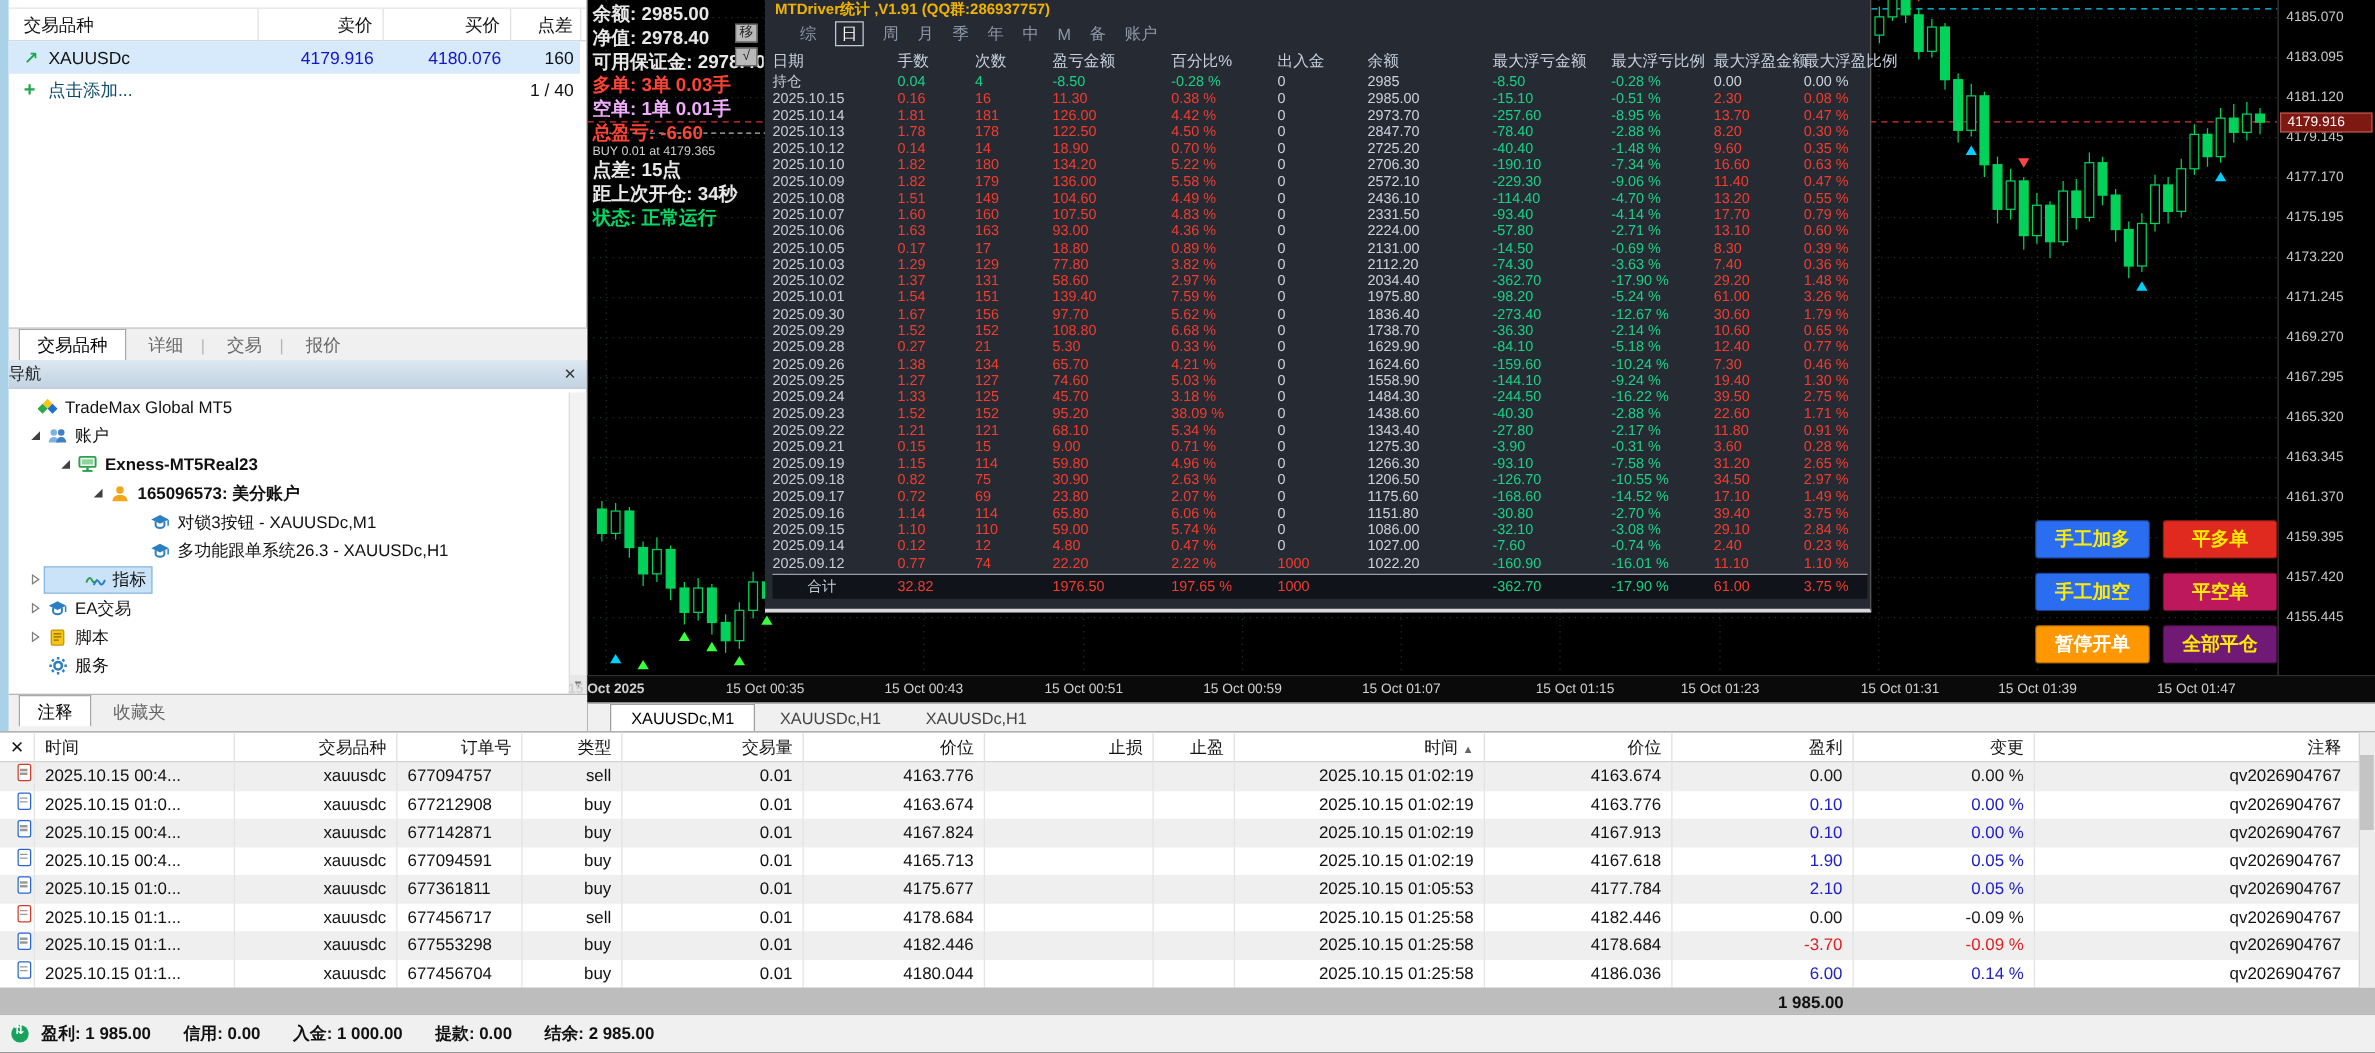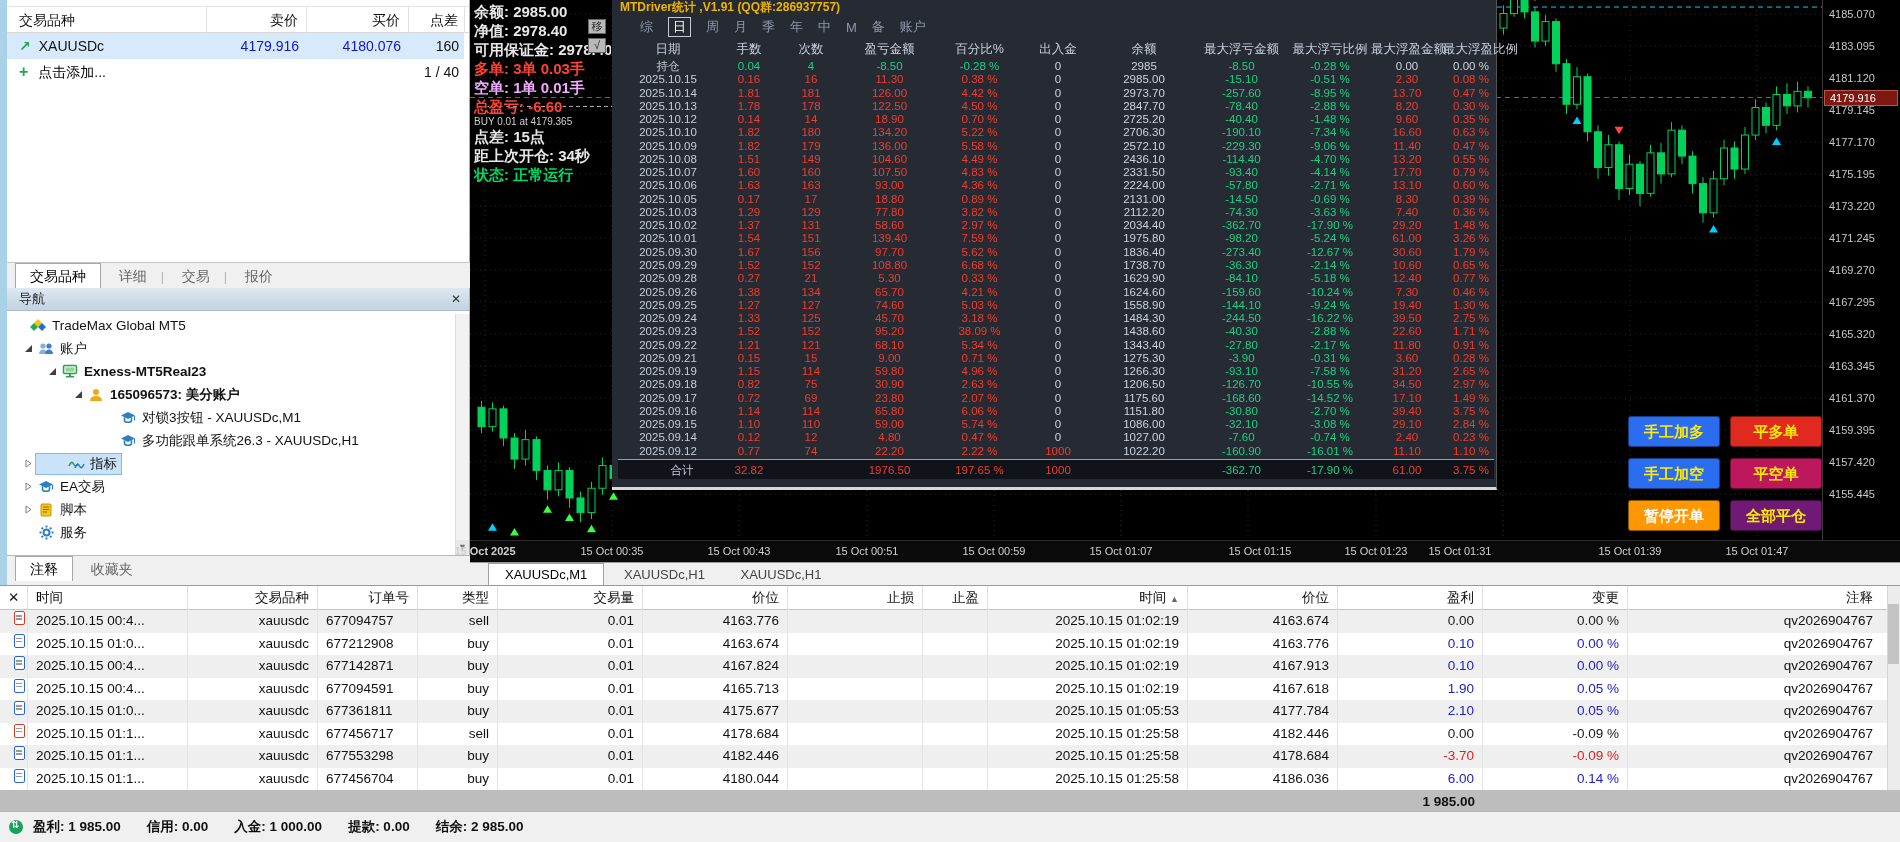--- a/index.html
+++ b/index.html
@@ -15,32 +15,32 @@
   .mw-header .mw-cell { border-right:1px solid #e2e2e2; }
   .c0{left:0;width:200px;padding-left:12px;text-align:left;}
   .c1{left:200px;width:100px;padding-right:8px;text-align:right;}
   .c2{left:300px;width:102px;padding-right:8px;text-align:right;}
   .c3{left:402px;width:56px;padding-right:6px;text-align:right;}
   .mw-row { position:absolute; left:0; right:5px; height:26px; font-size:14px; }
   .mw-row.sel { background:#d6eafb; }
   .up-arrow { color:#1fa84f; font-weight:bold; margin-right:8px; }
   .price-blue { color:#1414c8; }
   .add-plus { color:#1fa84f; font-weight:bold; margin-right:10px; font-size:16px; }
-  .add-label { color:#000000;margin-top:36px; }
+  .add-label { color:#0c4a6e;margin-top:36px; }
 
   
   .panel-tabs { position:absolute; left:7px; width:526px; background:#f0f0f0; border-top:1px solid #c6c6c6; }
   #mw-tabs { top:262px; height:26px; }
   .ptab { display:inline-block; height:25px; line-height:24px; padding:0 14px; color:#666; font-size:14px; position:relative; }
   .ptab.active { background:#fff; border:1px solid #a8a8a8; border-bottom:none; color:#000; margin-left:8px; }
   .ptab-sep { color:#b5b5b5; }
 
   
   #navigator { position:absolute; left:7px; top:288px; width:463px; height:267px; background:#fff; border-right:1px solid #b0b0b0; }
-  .nav-title { height:23px; background:linear-gradient(#dde8f1,#c2d3e2); border-bottom:1px solid #a9bccb; font-size:13px; color:#222; line-height:22px; padding-left:12px; position:relative; }
+  .nav-title { height:23px; background:linear-gradient(#dde8f1,#c2d3e2); border-bottom:1px solid #a9bccb; font-size:13px; color:#222; line-height:22px; padding-left:0; position:relative; }
   .nav-close { position:absolute; right:8px; top:0; color:#333; font-size:12px; cursor:default; }
   #nav-tree { position:absolute; top:26px; left:0; right:14px; bottom:0; overflow:hidden; }
   .nav-row { height:23px; display:flex; align-items:center; font-size:13.5px; white-space:nowrap; }
   .nav-arrow { width:14px; display:inline-flex; justify-content:center; flex:none; }
   .nav-ico { width:20px; display:inline-flex; justify-content:center; flex:none; margin-right:4px; }
   .nav-sel { display:inline-flex; align-items:center; padding:1px 4px 1px 1px; }
   .nav-sel.selected { background:#cbe3f8; border:1px solid #86b9e4;padding-left:30px; }
   .nav-bold { font-weight:bold; }
   .nav-scrollbar { position:absolute; right:0; top:26px; bottom:0; width:14px; background:#f2f2f2; border-left:1px solid #ddd; }
   .nav-scroll-btn { position:absolute; bottom:0; left:0; right:0; height:15px; background:#e8e8e8; color:#777; font-size:9px; text-align:center; line-height:14px; }
@@ -62,21 +62,21 @@
   #ea-overlay { position:absolute; left:4px; top:2px; width:137px; height:180px; overflow:hidden; }
   .ea-line { font-size:15px; font-weight:bold; white-space:nowrap; line-height:19px; text-shadow:1px 1px 1px #000; }
   .ea-line.small { font-size:10px; font-weight:normal; line-height:11px; color:#cfcfcf; }
   .ea-btn { position:absolute; width:18px; height:15px; background:#b9b9b9; border:1px solid #666; color:#222; font-size:11px; line-height:13px; text-align:center; }
 
   
   #stats-panel { position:absolute; left:142px; top:0; width:885px; height:490px; background:#262b33; border-bottom:3px solid #d8d8d8; border-right:1px solid #555; }
   .stats-title { height:16px; line-height:15px; color:#f0b400; font-size:12px; font-weight:bold; padding-left:8px; white-space:nowrap; }
   #stats-tabs { height:22px; display:flex; align-items:center; gap:15px; padding-left:28px; color:#8d97a8; font-size:13px; }
   .stat-tab.active { color:#fff; border:1px solid #c3cad6; padding:0 4px; }
-  #stats-table { position:absolute; top:38px; left:6px; right:2px; bottom:6px; font-size:11.5px;text-align:center; }
+  #stats-table { position:absolute; top:38px; left:6px; right:2px; bottom:6px; font-size:11.5px; }
   .st-row { display:grid; grid-template-columns:100px 62px 62px 95px 85px 72px 100px 95px 82px 72px 56px; height:13.27px; line-height:13.27px; white-space:nowrap; }
   .st-head { height:22px; line-height:22px; color:#c7d0de; font-size:12.5px; }
   .st-total { height:20px; line-height:20px; background:#10141a; border-top:1px solid #9aa0aa; margin-top:1px; }
   .sc-date { color:#c6cdd8; }
   .sc-red { color:#f43b2e; }
   .sc-green { color:#19d184; }
   .sc-white { color:#ccd3de; }
 
   
   #trade-buttons { position:absolute; left:1158px; top:416px; width:194px; height:120px; display:grid; grid-template-columns:92px 92px; grid-auto-rows:31px; column-gap:10px; row-gap:11px; }
@@ -930,21 +930,21 @@
       </div>
     <div id="time-axis">
         <span class="ta-label" style="left: 15px; font-weight: bold;">15 Oct 2025</span>
         <span class="ta-label" style="left: 142px;">15 Oct 00:35</span>
         <span class="ta-label" style="left: 269px;">15 Oct 00:43</span>
         <span class="ta-label" style="left: 397px;">15 Oct 00:51</span>
         <span class="ta-label" style="left: 524px;">15 Oct 00:59</span>
         <span class="ta-label" style="left: 651px;">15 Oct 01:07</span>
         <span class="ta-label" style="left: 790px; text-align: right;">15 Oct 01:15</span>
         <span class="ta-label" style="left: 906px;">15 Oct 01:23</span>
-        <span class="ta-label" style="left: 990px;">15 Oct 01:31</span>
+        <span class="ta-label" style="left: 1050px;">15 Oct 01:31</span>
         <span class="ta-label" style="left: 1160px;">15 Oct 01:39</span>
         <span class="ta-label" style="left: 1287px;">15 Oct 01:47</span>
       </div>
 
     <div id="chart-tabs">
       <span class="ctab active">XAUUSDc,M1</span>
       <span class="ctab">XAUUSDc,H1</span>
       <span class="ctab">XAUUSDc,H1</span>
     </div>
   </section>

